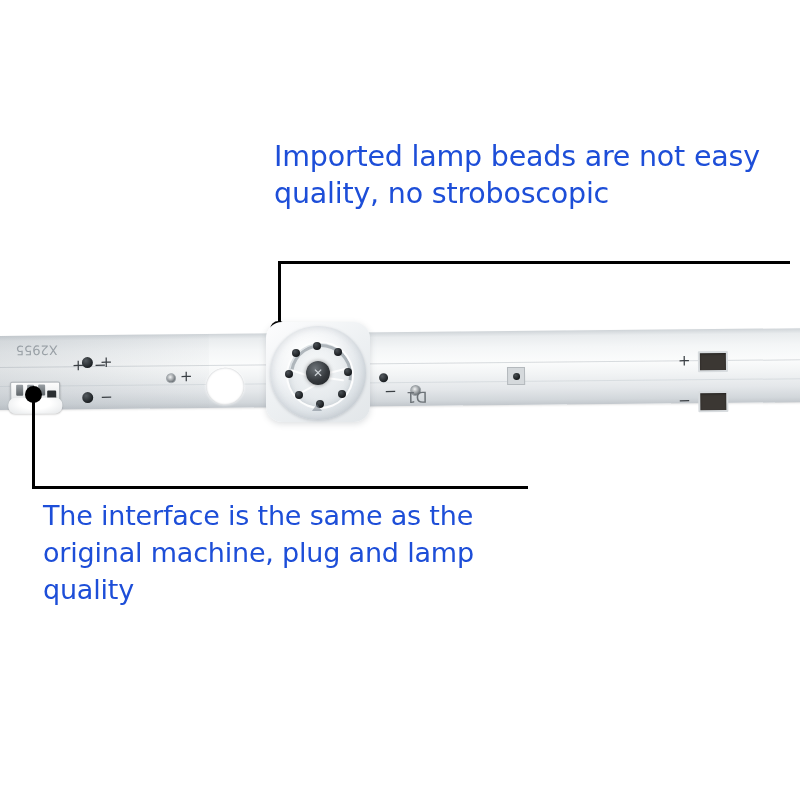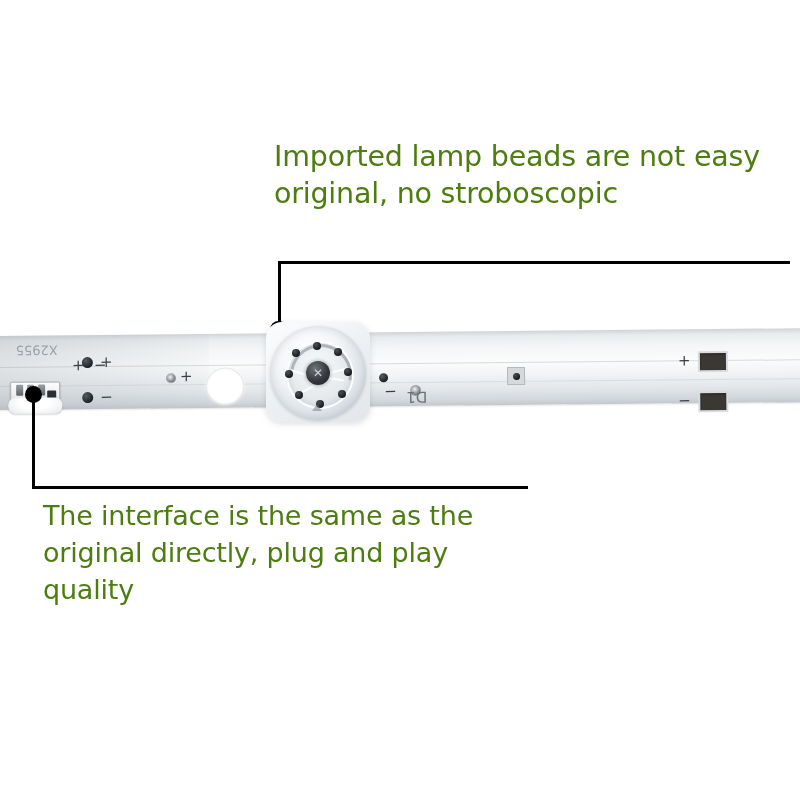--- a/index.html
+++ b/index.html
@@ -20,21 +20,21 @@
     position: absolute;
     left: 0; top: 0;
     width: 800px;
     height: 800px;
     background: #ffffff;
   }
 
   
   .callout-text {
     position: absolute;
-    color: #4d7c0f;
+    color: #1d4ed8;
     font-family: "DejaVu Sans", sans-serif;
     font-weight: 400;
     letter-spacing: -0.2px;
   }
   .callout-text .line {
     display: block;
     white-space: nowrap;
   }
 
   #top-text {
@@ -401,26 +401,26 @@
       <div class="lens-core"></div>
     </div>
   </div>
 
   <div class="leader-h" id="top-leader-h"></div>
   <div class="leader-v" id="top-leader-v"></div>
   <div class="leader-dot" id="top-leader-dot"></div>
 
   <div class="callout-text" id="top-text">
     <span class="line">Imported lamp beads are not easy</span>
-    <span class="line">original, no stroboscopic</span>
+    <span class="line">quality, no stroboscopic</span>
   </div>
 
   <div class="leader-v" id="bottom-leader-v"></div>
   <div class="leader-h" id="bottom-leader-h"></div>
   <div class="leader-dot" id="bottom-leader-dot"></div>
 
   <div class="callout-text" id="bottom-text">
     <span class="line">The interface is the same as the</span>
-    <span class="line">original directly, plug and play</span>
+    <span class="line">original machine, plug and lamp</span>
     <span class="line">quality</span>
   </div>
 
 </div>
 
 </body></html>

